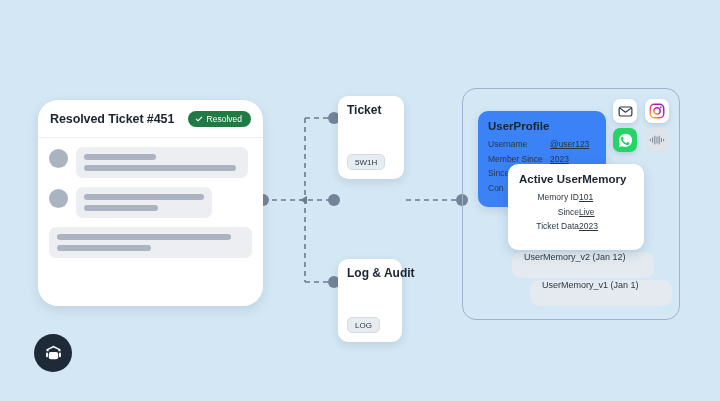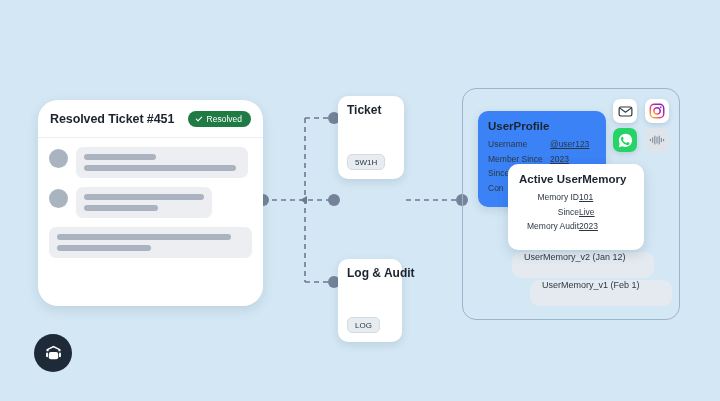--- a/index.html
+++ b/index.html
@@ -269,30 +269,30 @@
     <div class="card-title">Active UserMemory</div>
     <div class="kv">
       <span class="k">Memory ID</span>
       <span class="v">101</span>
     </div>
     <div class="kv">
       <span class="k">Since</span>
       <span class="v">Live</span>
     </div>
     <div class="kv">
-      <span class="k">Memory Audit</span>
+      <span class="k">Ticket Data</span>
       <span class="v">2023</span>
     </div>
   </div>
 
   <div class="version-card" id="version-v2">
     <span>UserMemory_v2 (Jan 12)</span>
   </div>
   <div class="version-card" id="version-v1">
-    <span>UserMemory_v1 (Feb 1)</span>
+    <span>UserMemory_v1 (Jan 1)</span>
   </div>
 
   <div class="chan" id="chan-email">
     <svg width="15" height="15" viewBox="0 0 20 20">
       <rect x="1.5" y="4" width="17" height="12" rx="2.2" fill="none" stroke="#2c3743" stroke-width="1.6"></rect>
       <path d="M2.5 5.5 L10 11 L17.5 5.5" fill="none" stroke="#2c3743" stroke-width="1.6" stroke-linejoin="round"></path>
     </svg>
   </div>
 
   <div class="chan" id="chan-instagram">

